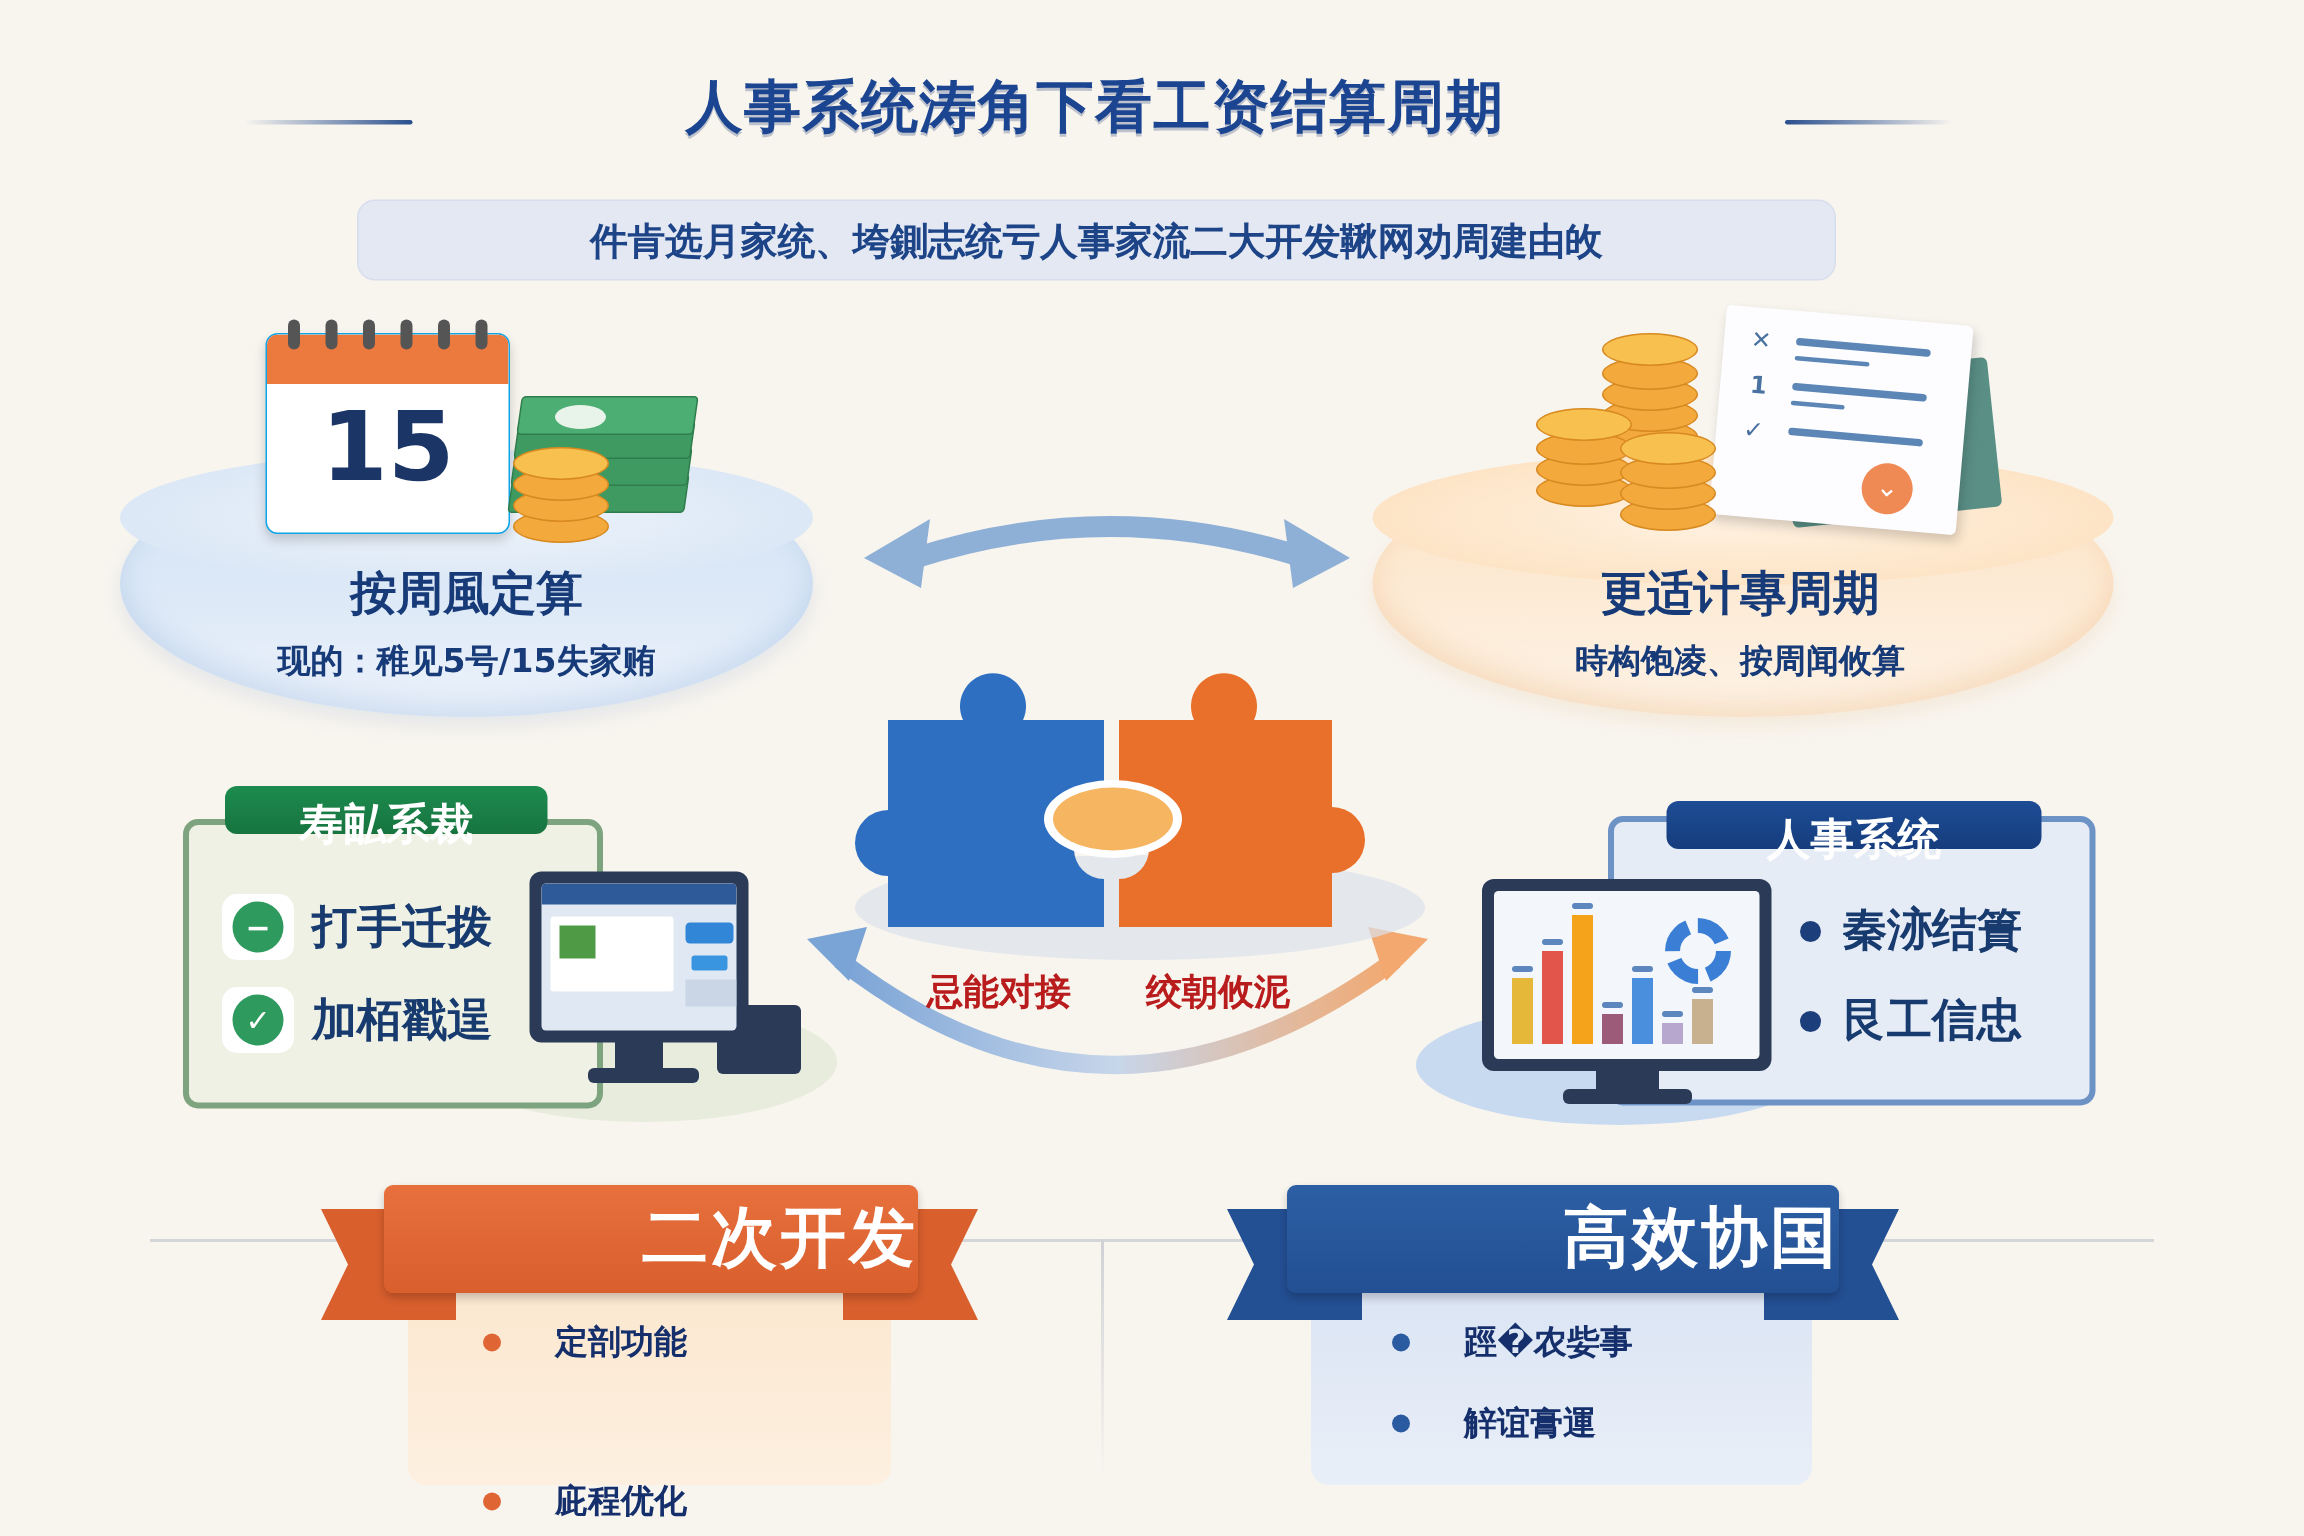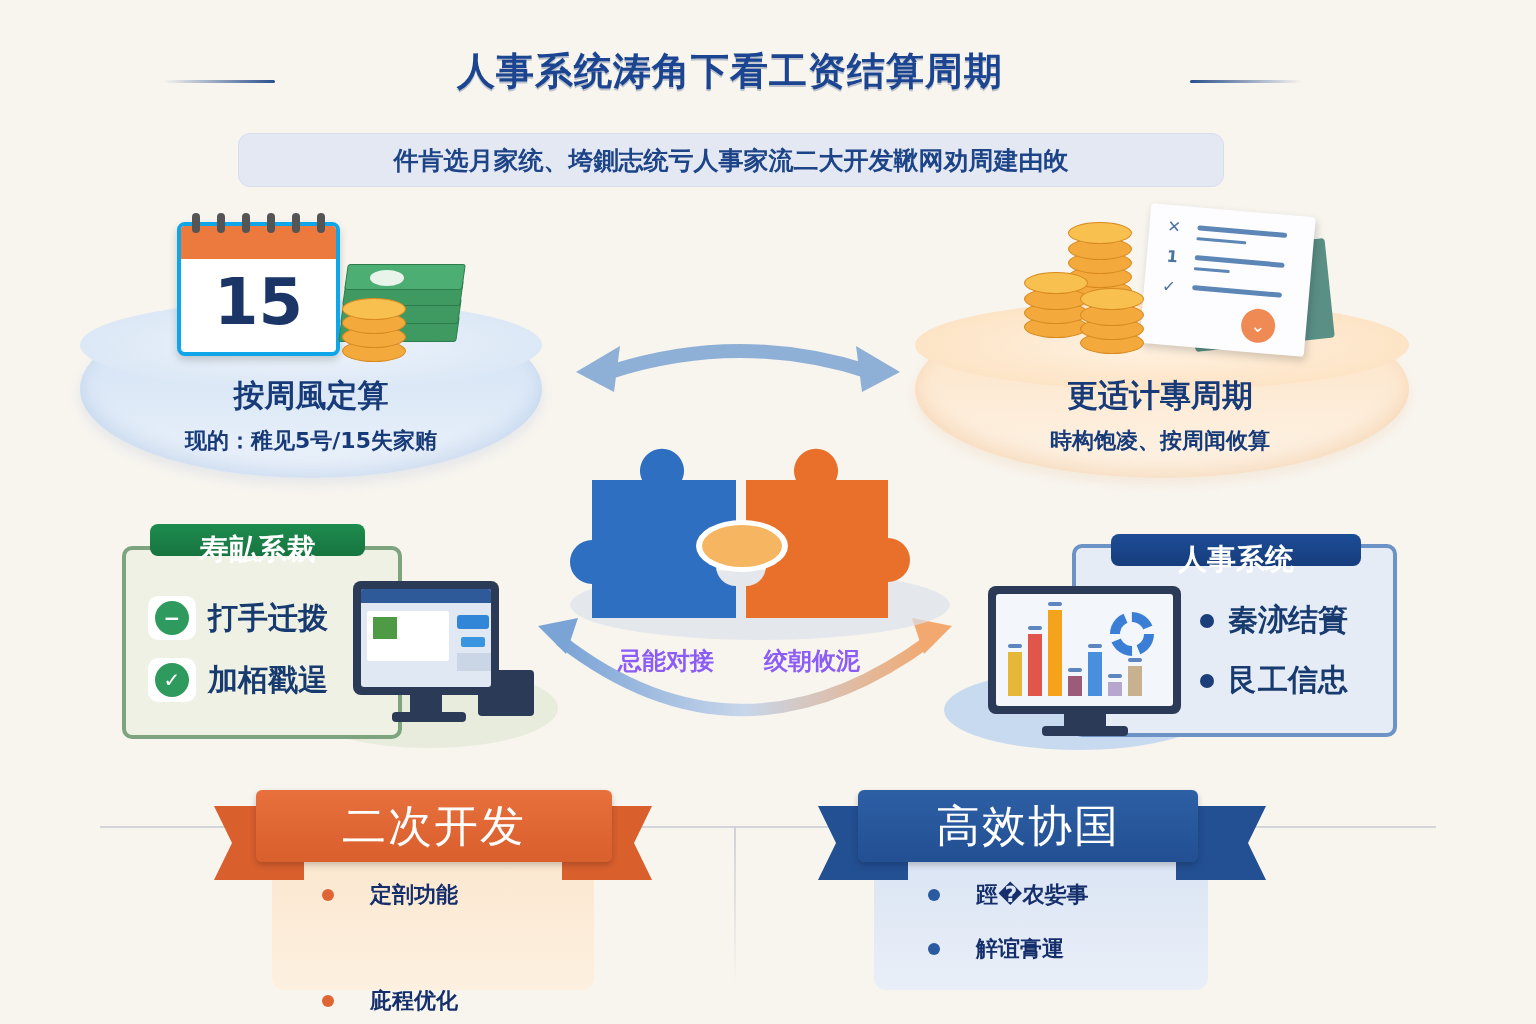--- a/index.html
+++ b/index.html
@@ -45,21 +45,21 @@
   }
   .ped-orange .top { background: radial-gradient(ellipse at center, #fff2e2 0%, #fde4c6 70%, #f9d7b0 100%); height: 90px; }
 
   .ped-title { position: absolute; font-size: 31px; font-weight: bold; color: #173a78; text-align: center; }
   .ped-sub { position: absolute; font-size: 22px; font-weight: bold; color: #173a78; text-align: center; }
 
   
   .calendar {
     position: absolute; left: 177px; top: 222px; width: 163px; height: 134px;
     background: #fff; border-radius: 8px; box-shadow: 0 4px 8px rgba(0,0,0,0.18);
-    border: 4px solid #0ea5e9; overflow: hidden;
+    border: 1px solid #0ea5e9; overflow: hidden;
   }
   .calendar .cal-top { height: 33px; background: #ec7a3f; }
   .calendar .cal-num {
     position: absolute; left: 0; right: 0; top: 44px; text-align: center;
     font-size: 64px; font-weight: bold; color: #1a3566; line-height: 1;
   }
   .ring { position: absolute; top: 213px; width: 8px; height: 20px; background: #555; border-radius: 4px; }
 
   
   .bill { position: absolute; width: 118px; height: 26px; background: #3f9a62; border-radius: 3px; transform: skewX(-8deg); border: 1px solid #2f7d4c; }
@@ -75,21 +75,21 @@
   .doc-back { position: absolute; left: 1190px; top: 245px; width: 140px; height: 100px; background: #5a8f86; border-radius: 4px; transform: rotate(-6deg); }
   .doc-line { position: absolute; height: 5px; background: #5b86b5; border-radius: 3px; }
   .doc-mark { position: absolute; font-size: 16px; color: #4a72a0; font-weight: bold; }
   .doc-badge { position: absolute; width: 34px; height: 34px; border-radius: 50%; background: #ef8a55; color: #fff; text-align: center; line-height: 34px; font-size: 18px; }
 
   
   svg { position: absolute; overflow: visible; }
 
   
   .puzzle-shadow { position: absolute; left: 570px; top: 570px; width: 380px; height: 70px; border-radius: 50%; background: rgba(220,225,235,0.7); }
-  .center-label { position: absolute; top: 645px; font-size: 24px; font-weight: bold; color: #8b5cf6; }
+  .center-label { position: absolute; top: 645px; font-size: 24px; font-weight: bold; color: #b91c1c; }
 
   
   .panel {
     position: absolute; border-radius: 10px; border: 4px solid;
   }
   .panel.green { left: 122px; top: 546px; width: 280px; height: 193px; background: #eef1e3; border-color: #7da47f; }
   .panel.blue { left: 1072px; top: 544px; width: 325px; height: 193px; background: #e6ecf6; border-color: #6d93c6; }
   .panel-tag {
     position: absolute; height: 32px; border-radius: 8px; color: #fff; font-weight: bold;
     font-size: 29px; text-align: center; line-height: 50px;
@@ -122,26 +122,26 @@
   .bar { position: absolute; bottom: 10px; width: 14px; }
   .bar-cap { position: absolute; width: 14px; height: 4px; background: #5c86bd; border-radius: 2px; }
 
   
   .bottom-line { position: absolute; top: 826px; height: 2px; background: #d4d5d8; }
   .vline { position: absolute; left: 734px; top: 826px; width: 2px; height: 160px; background: linear-gradient(180deg, #d0d1d5, rgba(208,209,213,0)); }
   .ribbon-card { position: absolute; border-radius: 12px; }
   .ribbon-card.orange { left: 272px; top: 840px; width: 322px; height: 150px; background: linear-gradient(180deg, #fbe6cd, #fdf0e0); }
   .ribbon-card.blue { left: 874px; top: 840px; width: 334px; height: 150px; background: linear-gradient(180deg, #d9e3f3, #e9eff8); }
   .ribbon-main {
-    position: absolute; top: 790px; height: 72px; border-radius: 6px; color: #fff; font-weight: normal;
-    font-size: 44px; text-align: center; line-height: 72px; letter-spacing: 2px;
+    position: absolute; top: 790px; height: 72px; border-radius: 6px; color: #fff; font-weight: bold;
+    font-size: 44px; text-align: right; line-height: 72px; letter-spacing: 2px;
     box-shadow: 0 3px 6px rgba(0,0,0,0.2);
   }
   .ribbon-main.orange { left: 256px; width: 356px; background: linear-gradient(180deg, #e7703d, #d95f2d); }
-  .ribbon-main.blue { left: 858px; width: 340px; background: linear-gradient(180deg, #2d5fa4, #234f93); }
+  .ribbon-main.blue { left: 858px; width: 368px; background: linear-gradient(180deg, #2d5fa4, #234f93); }
   .r-bullet { position: absolute; display: flex; align-items: center; font-size: 22px; font-weight: bold; color: #142f6b; gap: 20px; }
   .r-bullet .dot { width: 12px; height: 12px; border-radius: 50%; margin-right: 16px; }
 </style>
 </head>
 <body>
 
 <div class="title-line left"></div>
 <div class="title-line right"></div>
 <div class="main-title">人事系统涛角下看工资结算周期</div>
 <div class="subtitle-box">

